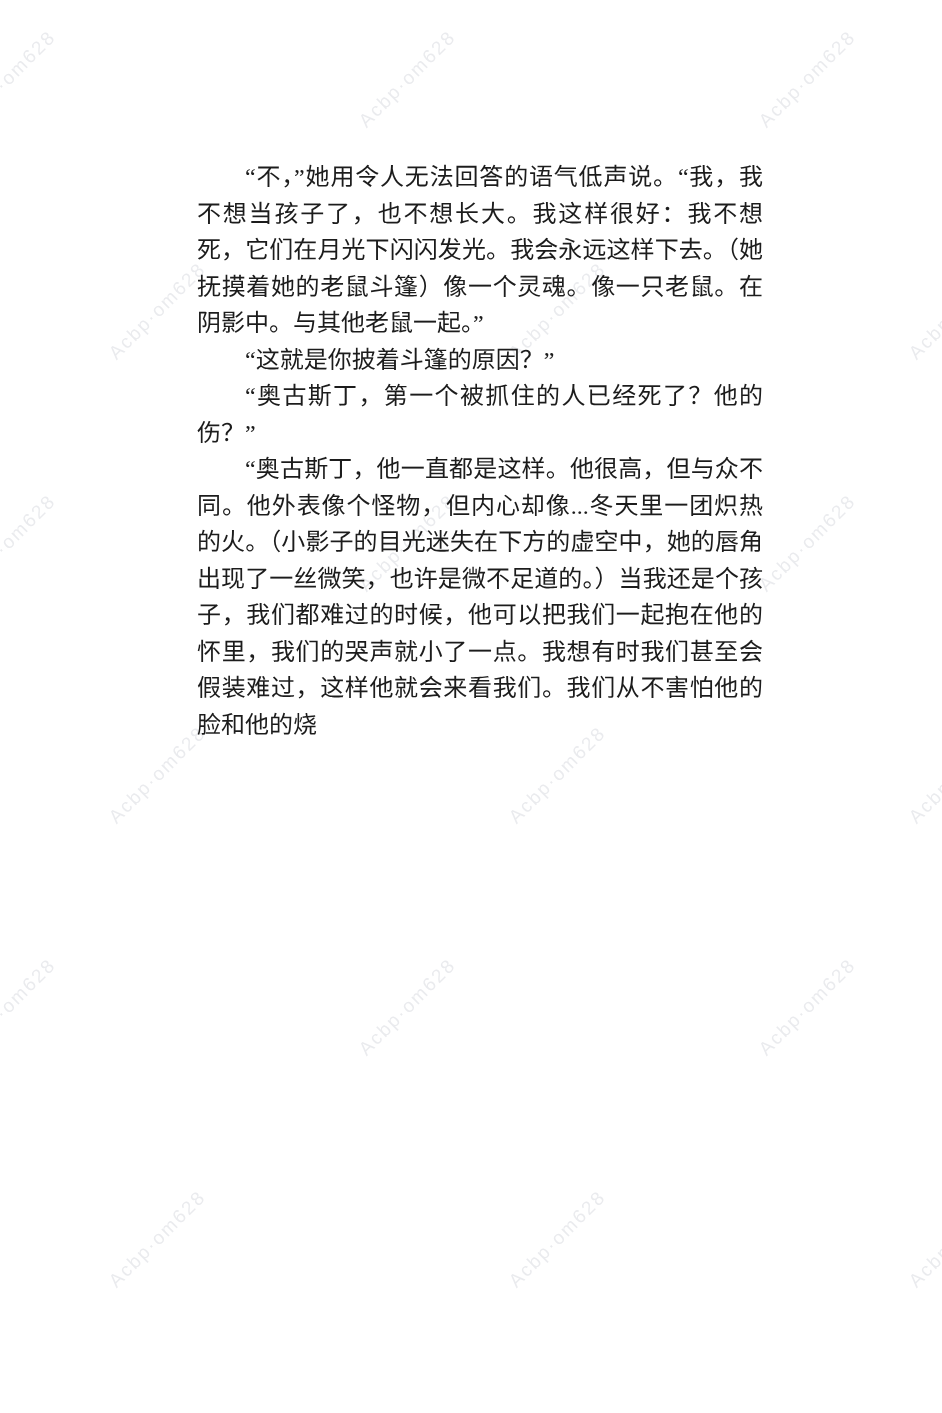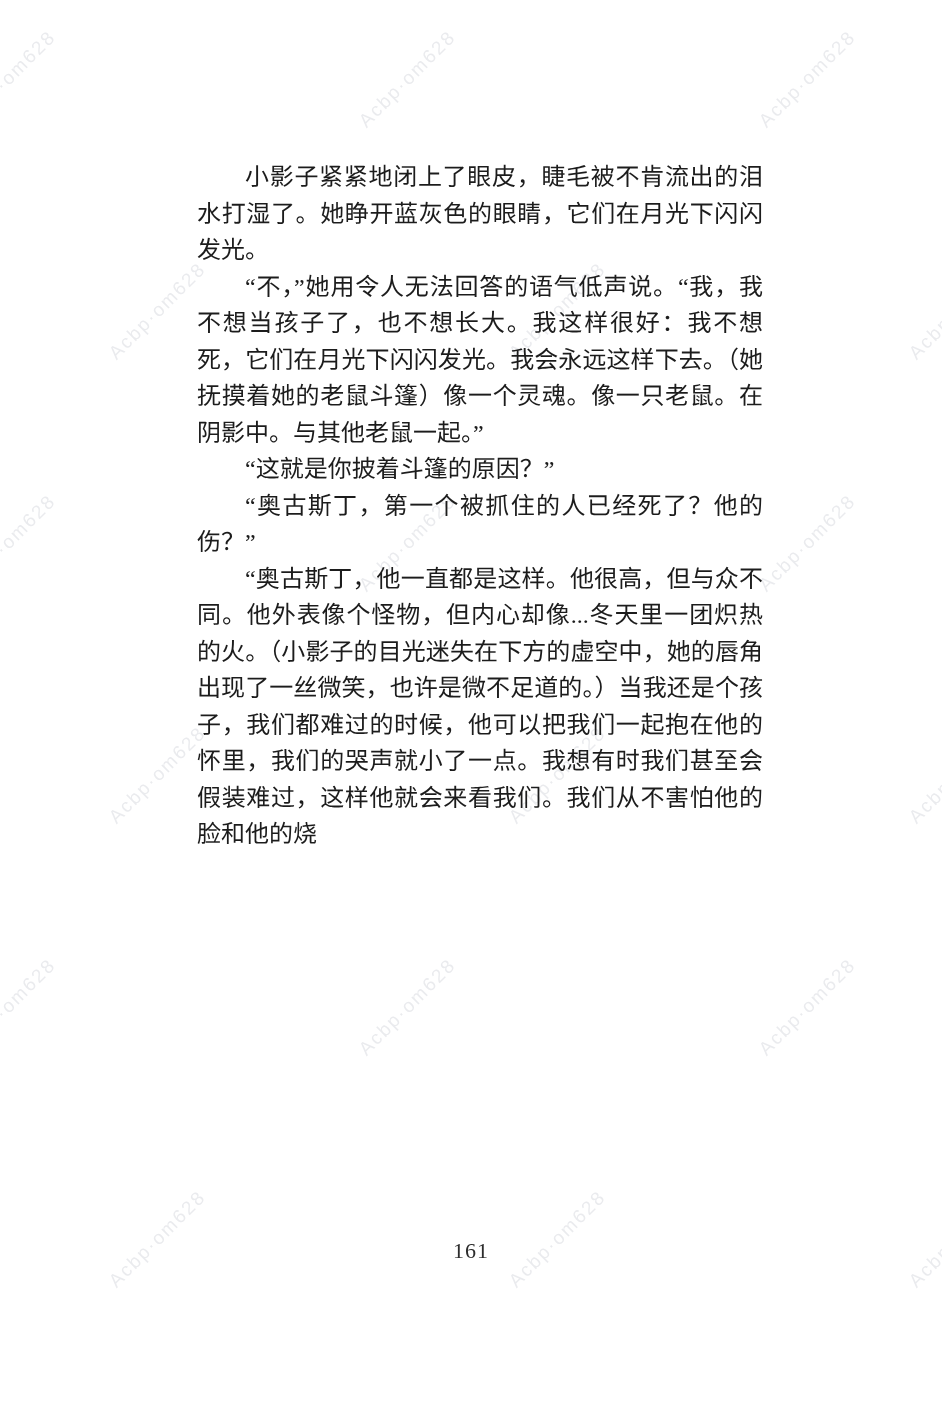--- a/index.html
+++ b/index.html
@@ -89,22 +89,20 @@
       <span class="wm" style="left: 920px; top: 806px;">Acbp·om628</span>
       <span class="wm" style="left: -30px; top: 1038px;">Acbp·om628</span>
       <span class="wm" style="left: 370px; top: 1038px;">Acbp·om628</span>
       <span class="wm" style="left: 770px; top: 1038px;">Acbp·om628</span>
       <span class="wm" style="left: 120px; top: 1270px;">Acbp·om628</span>
       <span class="wm" style="left: 520px; top: 1270px;">Acbp·om628</span>
       <span class="wm" style="left: 920px; top: 1270px;">Acbp·om628</span>
     </div>
 
   <div class="content">
-    <p>小影子紧紧地闭上了眼皮，睫毛被不肯流出的泪水打湿了。她睁开蓝灰色的眼睛，它们在月光下闪闪发光。</p>
     <p>“不，”她用令人无法回答的语气低声说。“我，我不想当孩子了，也不想长大。我这样很好：我不想死，它们在月光下闪闪发光。我会永远这样下去。（她抚摸着她的老鼠斗篷）像一个灵魂。像一只老鼠。在阴影中。与其他老鼠一起。”</p>
     <p>“这就是你披着斗篷的原因？”</p>
     <p>“奥古斯丁，第一个被抓住的人已经死了？他的伤？”</p>
     <p>“奥古斯丁，他一直都是这样。他很高，但与众不同。他外表像个怪物，但内心却像...冬天里一团炽热的火。（小影子的目光迷失在下方的虚空中，她的唇角出现了一丝微笑，也许是微不足道的。）当我还是个孩子，我们都难过的时候，他可以把我们一起抱在他的怀里，我们的哭声就小了一点。我想有时我们甚至会假装难过，这样他就会来看我们。我们从不害怕他的脸和他的烧</p>
   </div>
 
-  <div class="page-number">161</div>
 
 </div>
 
 </body></html>

